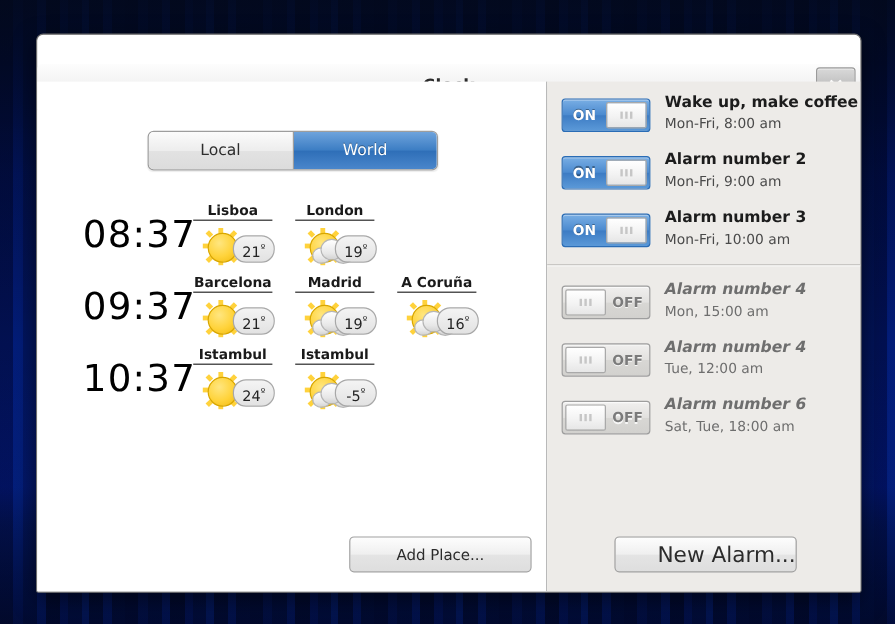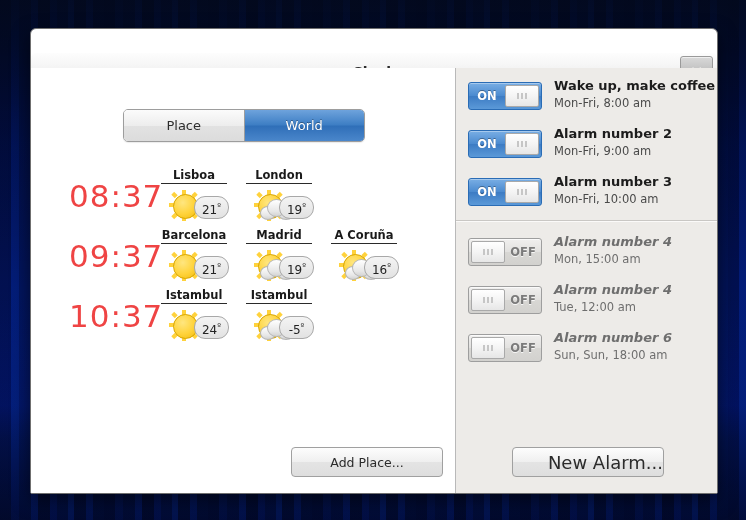--- a/index.html
+++ b/index.html
@@ -85,21 +85,21 @@
     color:#2d2d2d;border-right:1px solid #9d9d9d;
   }
   .seg.on{
     background:linear-gradient(180deg,#6ea3dc 0%,#3d7ec4 48%,#2f6fb8 52%,#4a86cb 100%);
     color:#ffffff;text-shadow:0 -1px 0 rgba(0,0,0,.35);
   }
 
   .clock-row{position:absolute;left:0;width:424px;height:58px;}
   .clock-time{
     position:absolute;left:38px;top:10px;
-    font-size:31px;color:#ef4444;letter-spacing:1px;
+    font-size:31px;color:#000000;letter-spacing:1px;
     font-family:"DejaVu Sans","Liberation Sans",sans-serif;
   }
   .places{position:absolute;left:130px;top:0;display:flex;gap:19px;}
   .place{position:relative;width:66px;}
   .place-name{
     font-size:11.5px;font-weight:bold;color:#1a1a1a;text-align:center;
     border-bottom:1px solid #2a2a2a;padding-bottom:1px;white-space:nowrap;
   }
   .wx{position:relative;height:40px;margin-top:2px;}
 
@@ -219,21 +219,21 @@
       <div class="x">×</div>
     </div>
   </div>
 
   <div id="body">
 
     <div id="left">
 
       <div id="segmented">
         <div class="seg off">
-          <span>Place</span>
+          <span>Local</span>
         </div>
         <div class="seg on">
           <span>World</span>
         </div>
       </div>
 
       <div id="clock-rows">
           <div class="clock-row" style="top: 100px;">
             <div class="clock-time">08:37</div>
             <div class="places">
@@ -463,21 +463,21 @@
           <div class="alarm disabled" style="top: 262px;">
             <div class="toggle off">
               <span class="knob">
                 <i></i>
                 <i></i>
                 <i></i>
               </span>
               <span class="tg-label">OFF</span>
             </div>
             <div class="al-title">Alarm number 6</div>
-            <div class="al-sub">Sun, Sun, 18:00 am</div>
+            <div class="al-sub">Sat, Tue, 18:00 am</div>
           </div>
         </div>
 
       <div id="new-alarm">
         <span>New Alarm...</span>
       </div>
     </div>
 
   </div>
 </div>

